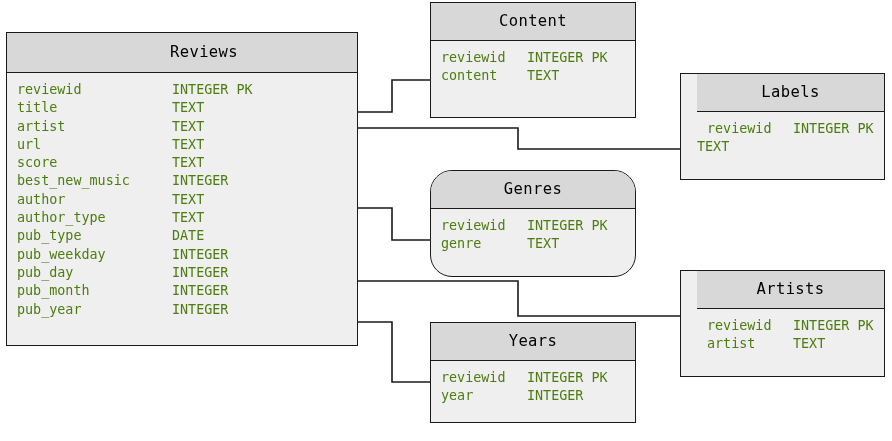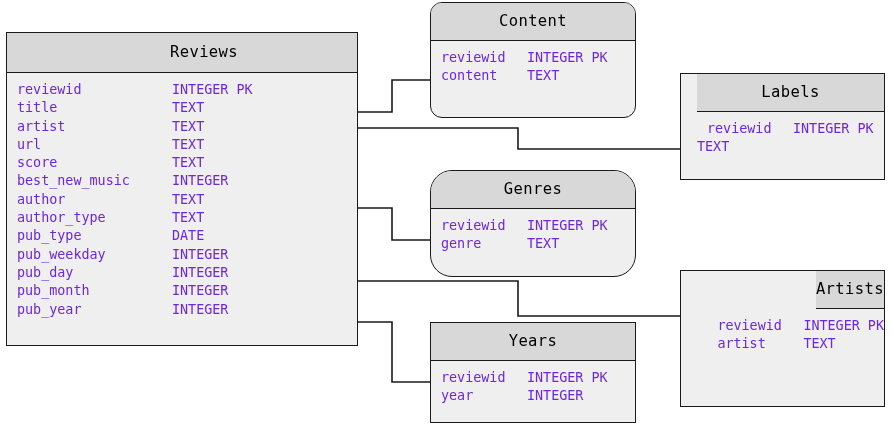--- a/index.html
+++ b/index.html
@@ -51,21 +51,21 @@
   }
   .entity-fields {
     box-sizing: border-box;
     flex: 1 1 auto;
     padding: 8px 0 6px 0;
   }
   .field-row {
     display: flex;
     font-size: 13.4px;
     line-height: 18.3px;
-    color: #6d28d9;
+    color: #4d7c0f;
     white-space: pre;
   }
   .field-name {
     padding-left: 10px;
     box-sizing: border-box;
   }
   .field-type {
     box-sizing: border-box;
   }
 
@@ -76,30 +76,30 @@
     width: 352px;
     height: 314px;
   }
   #entity-reviews .entity-title { height: 40px; padding-left: 44px; }
   #entity-reviews .field-name { width: 165px; }
 
   
   .mid-col { left: 430px; width: 206px; }
   .mid-col .entity-title { height: 38px; }
   .mid-col .field-name { width: 96px; }
-  #entity-content { top: 2px;   height: 116px; border-radius: 12px; }
+  #entity-content { top: 2px;   height: 116px; }
   #entity-genres  { top: 170px; height: 107px; border-radius: 22px; }
   #entity-years   { top: 322px; height: 101px; }
 
   
   .right-col { left: 680px; width: 205px; padding-left: 16px; }
   .right-col .entity-title { height: 38px; }
   .right-col .field-name { width: 96px; }
   #entity-labels  { top: 73px;  height: 107px; }
-  #entity-artists { top: 270px; height: 137px; align-items: flex-end; }
+  #entity-artists { top: 270px; height: 107px; }
 </style>
 </head>
 <body>
 
 <div id="diagram">
 
   <svg id="connectors" viewBox="0 0 892 441" width="892" height="441" xmlns="http://www.w3.org/2000/svg">
     <g fill="none" stroke="#1a1a1a" stroke-width="1.6" stroke-linecap="butt" stroke-linejoin="miter">
       <path d="M 358 112 L 392 112 L 392 80 L 430 80"></path>
       <path d="M 358 128 L 518 128 L 518 149 L 680 149"></path>

